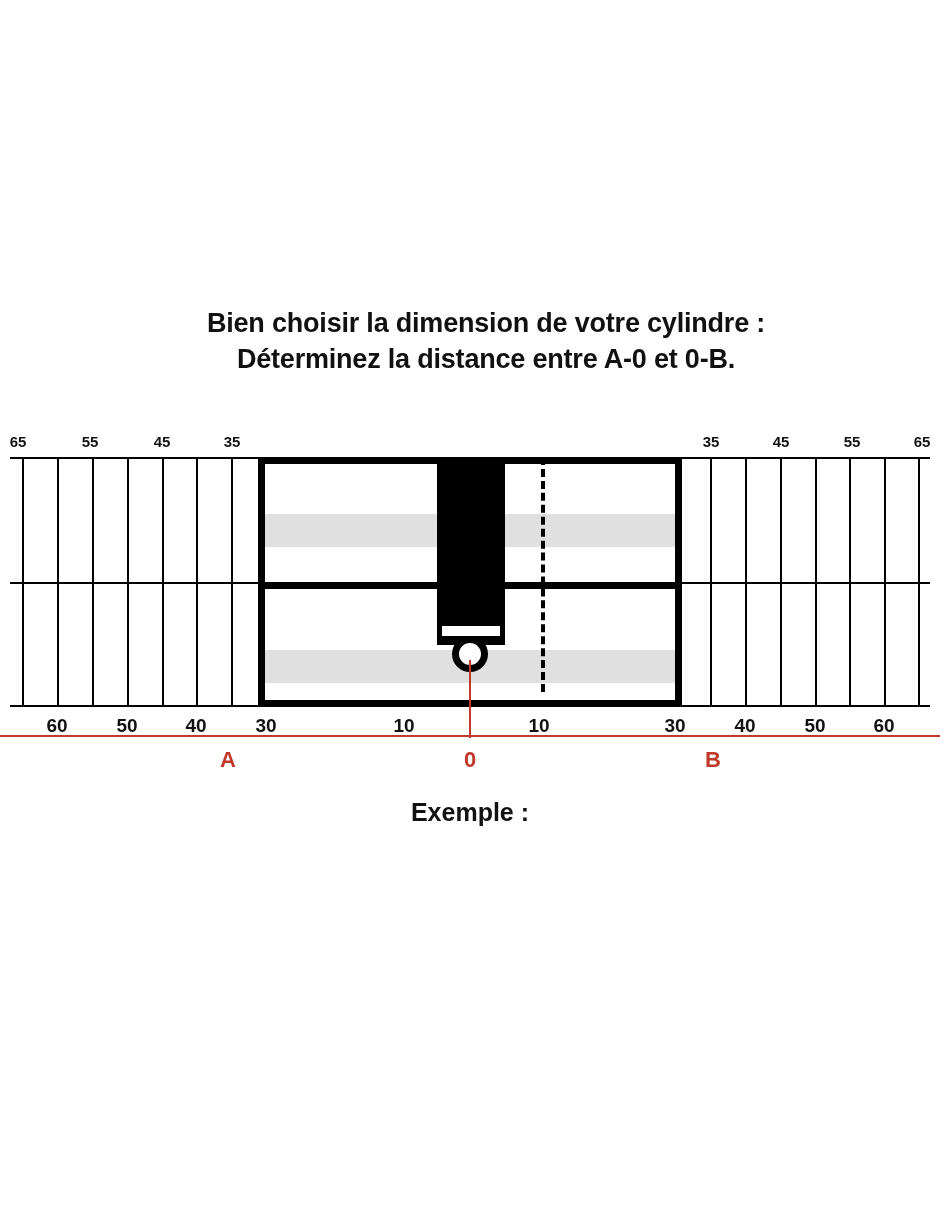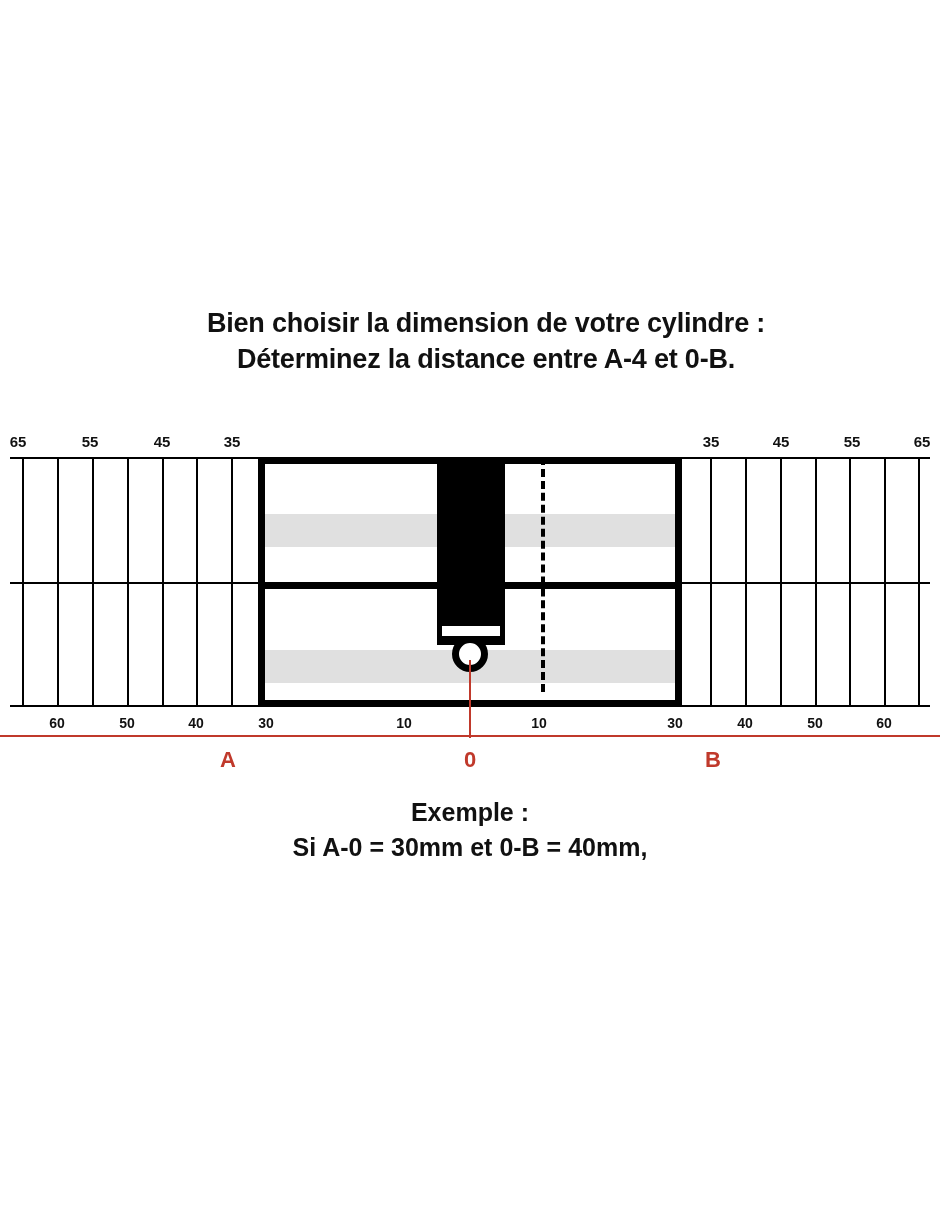--- a/index.html
+++ b/index.html
@@ -81,21 +81,21 @@
   .num {
     position: absolute;
     font-size: 15px;
     font-weight: bold;
     color: #111;
     text-align: center;
     width: 40px;
     margin-left: -20px;
   }
   .num.top { top: 8px; }
-  .num.bottom { top: 290px; font-size: 14px; }
+  .num.bottom { top: 290px; font-size: 19px; }
 
   
   .cyl-body {
     position: absolute;
     left: 258px;
     top: 32px;
     width: 424px;
     height: 250px;
     border: 7px solid #000;
     box-sizing: border-box;
@@ -212,21 +212,21 @@
   }
   .example-line.first { font-size: 25px; }
 </style>
 </head>
 <body>
 
 <div class="page">
 
   <div class="title-block">
     <div class="title-line">Bien choisir la dimension de votre cylindre :</div>
-    <div class="title-line">Déterminez la distance entre A-4 et 0-B.</div>
+    <div class="title-line">Déterminez la distance entre A-0 et 0-B.</div>
   </div>
 
   <div class="diagram">
 
     <div class="ruler"></div>
     <div class="ruler-mid"></div>
 
     <div id="ticks">
         <div class="tick" style="left: 22px;"></div>
         <div class="tick" style="left: 57px;"></div>
@@ -279,16 +279,15 @@
   <div class="screw"></div>
 
   <div class="red-drop"></div>
   <div class="red-line"></div>
   <div class="red-label" style="left:228px">A</div>
   <div class="red-label" style="left:470px">0</div>
   <div class="red-label" style="left:713px">B</div>
 
   <div class="example">
     <div class="example-line first">Exemple :</div>
-    <div class="example-line">Si A-0 = 30mm et 0-B = 40mm,</div>
   </div>
 
 </div>
 
 </body></html>

